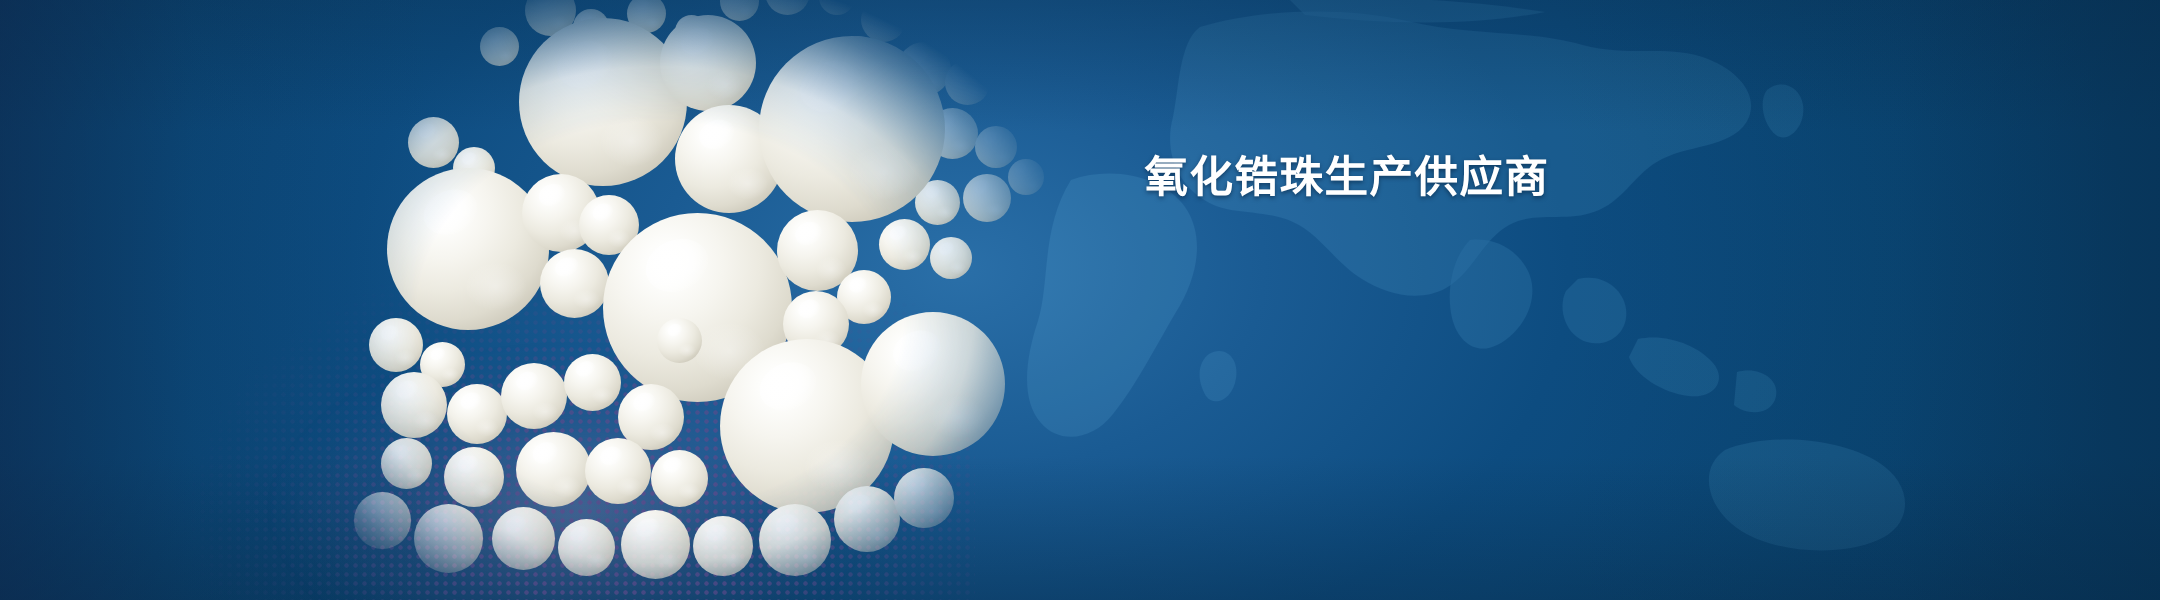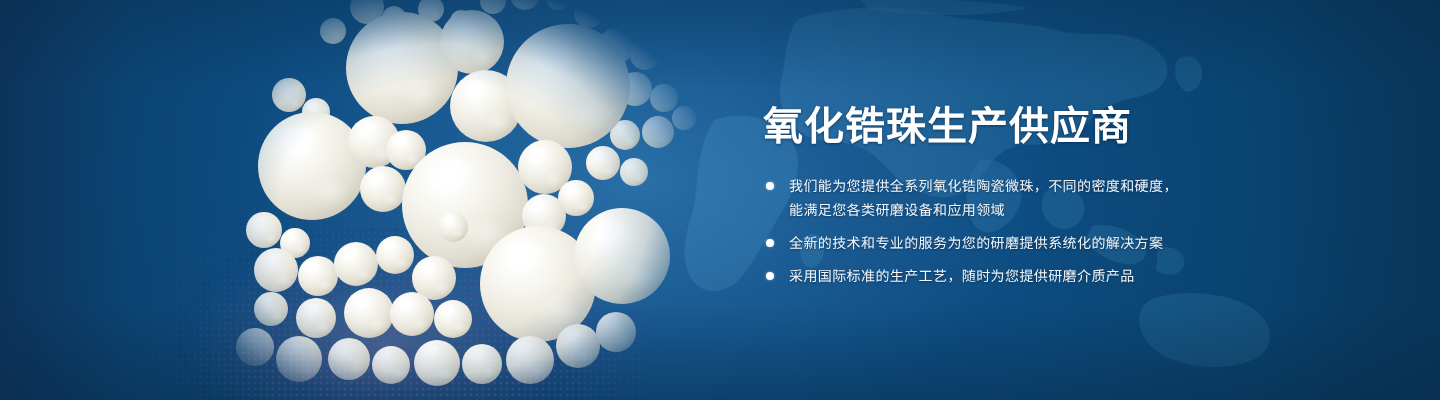--- a/index.html
+++ b/index.html
@@ -139,21 +139,21 @@
 
   .content {
     position: absolute;
     left: 763px;
     top: 104px;
     width: 470px;
   }
 
   .headline {
     margin: 0 0 26px 0;
-    font-size: 40px;
+    font-size: 29px;
     line-height: 1.1;
     font-weight: 700;
     color: #ffffff;
     letter-spacing: 1px;
     text-shadow: 0 1px 3px rgba(4,28,52,0.55);
   }
 
   .bullets {
     list-style: none;
     margin: 0;
@@ -300,34 +300,15 @@
     <span class="bead" style="left:356px;top:356px;width:48px;height:48px;"></span>
     <span class="bead" style="left:406px;top:344px;width:44px;height:44px;"></span>
     <span class="bead" style="left:446px;top:332px;width:40px;height:40px;"></span>
     <span class="bead" style="left:86px;top:348px;width:38px;height:38px;"></span>
   </div>
 
   <div class="content">
 
     <h1 class="headline">氧化锆珠生产供应商</h1>
 
-    <ul class="bullets">
-
-      <li class="bullet">
-        <span class="bullet-dot"></span>
-        <span class="bullet-line">我们能为您提供全系列氧化锆陶瓷微珠，不同的密度和硬度，</span>
-        <span class="bullet-line">能满足您各类研磨设备和应用领域</span>
-      </li>
-
-      <li class="bullet">
-        <span class="bullet-dot"></span>
-        <span class="bullet-line">全新的技术和专业的服务为您的研磨提供系统化的解决方案</span>
-      </li>
-
-      <li class="bullet">
-        <span class="bullet-dot"></span>
-        <span class="bullet-line">采用国际标准的生产工艺，随时为您提供研磨介质产品</span>
-      </li>
-
-    </ul>
   </div>
 
 </div>
 
 </body></html>

